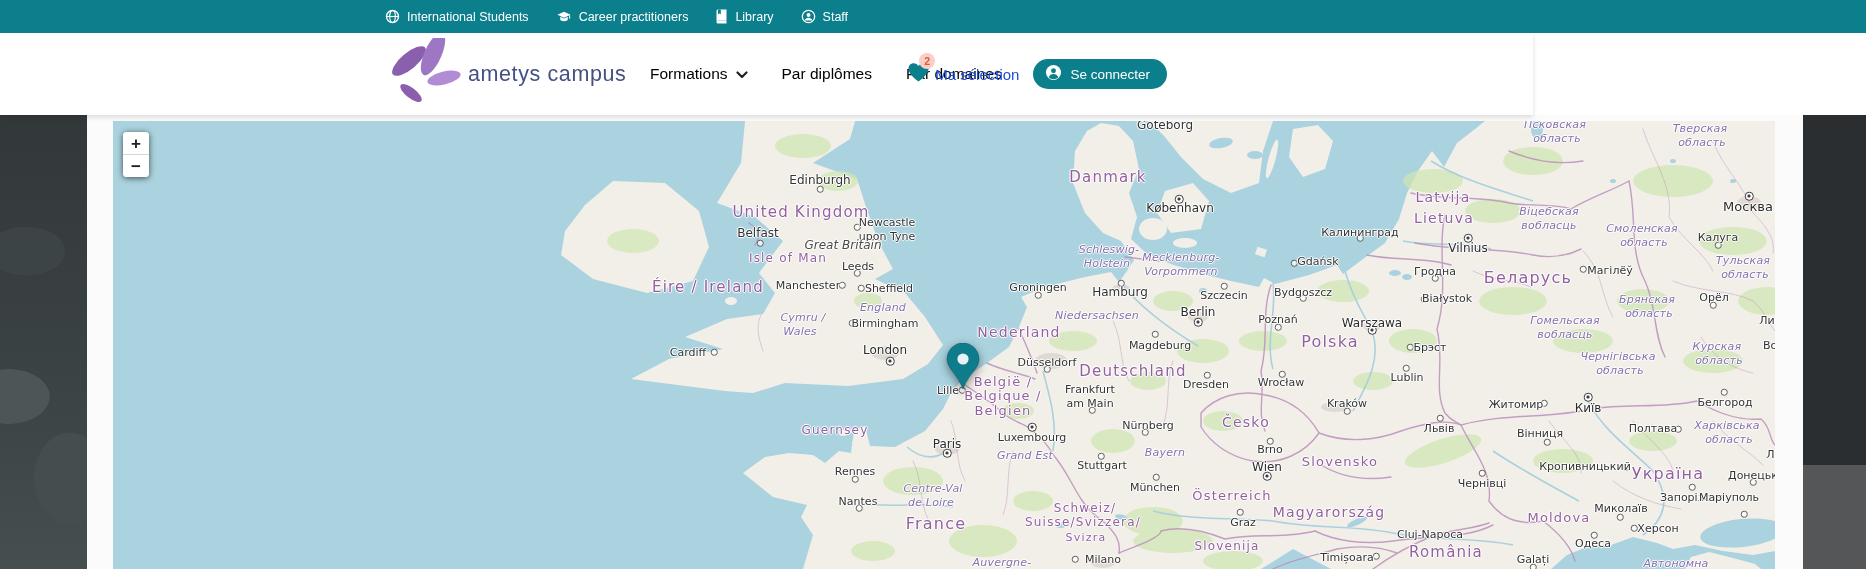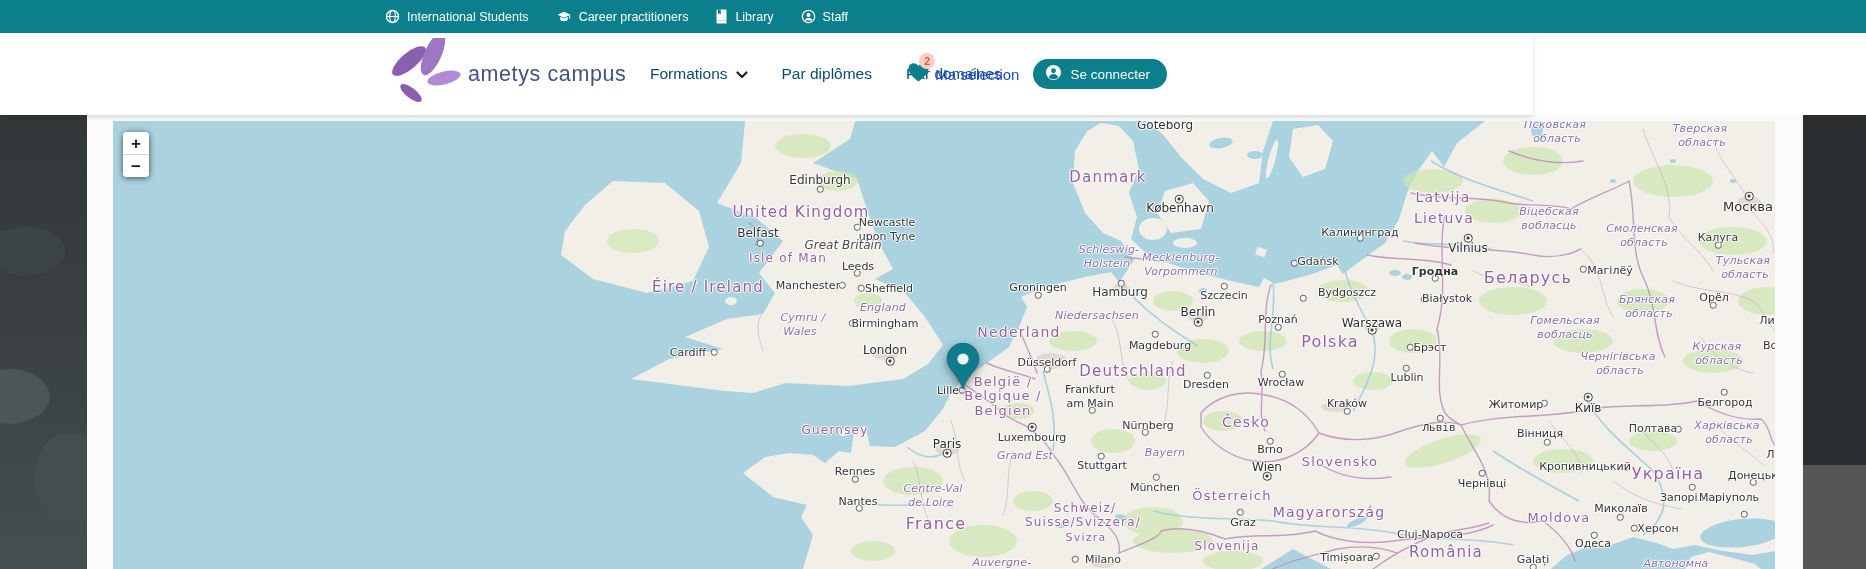--- a/index.html
+++ b/index.html
@@ -14,21 +14,21 @@
   .search input{width:132px;background:transparent;border:none;border-bottom:1px solid rgba(255,255,255,.8);
       color:#fff;font-size:12.5px;padding:2px 1px;outline:none;font-family:"Liberation Sans",sans-serif;}
   .search input::placeholder{color:#fff;opacity:1;}
   .search-btn{background:none;border:none;padding:0;cursor:pointer;display:flex;}
   
   .navbar{position:absolute;top:33px;left:0;width:1533px;height:82px;background:#fff;
       box-shadow:0 2px 5px rgba(0,0,0,.14);z-index:25;}
   .brand{position:absolute;left:388px;top:0;height:82px;display:flex;align-items:center;gap:6px;cursor:pointer;}
   .brand-text{font-size:21.5px;color:#455083;letter-spacing:.6px;}
   .menu{position:absolute;left:650px;top:0;height:82px;display:flex;align-items:center;gap:34px;}
-  .menu-item{display:flex;align-items:center;gap:8px;font-size:15.5px;color:#0c4a6e;cursor:pointer;white-space:nowrap;}
+  .menu-item{display:flex;align-items:center;gap:8px;font-size:15.5px;color:#000000;cursor:pointer;white-space:nowrap;}
   .actions{position:absolute;right:366px;top:0;height:82px;display:flex;align-items:center;gap:14px;}
   .fav{position:relative;display:flex;align-items:center;gap:5px;cursor:pointer;}
   .fav-badge{position:absolute;left:12px;top:-9px;width:16px;height:16px;border-radius:50%;
       background:var(--badge_bg,#f8cfc5);color:var(--badge_text,#e2573c);font-size:10.5px;font-weight:bold;
       display:flex;align-items:center;justify-content:center;}
   .fav-label{font-size:15px;color:#1d4ed8;}
   .login-btn{height:30px;border-radius:15px;background:var(--accent,#0b7f8c);color:#fff;border:none;
       display:flex;align-items:center;gap:8px;padding:0 17px 0 12px;font-size:13.5px;cursor:pointer;
       font-family:"Liberation Sans",sans-serif;}
   
@@ -379,46 +379,46 @@
         <span class="ml cap" style="left: 1085px; top: 191px;">Berlin</span>
         <span class="ml city" style="left: 1093px; top: 263px;">Dresden</span>
         <span class="ml country" style="left: 1133px; top: 301px; font-size: 14px;">Česko</span>
         <span class="ml city" style="left: 1157px; top: 328px;">Brno</span>
         <span class="ml cap" style="left: 1154px; top: 346px;">Wien</span>
         <span class="ml country" style="left: 1119px; top: 374px; font-size: 13px;">Österreich</span>
         <span class="ml city" style="left: 1130px; top: 401px;">Graz</span>
         <span class="ml country" style="left: 1114px; top: 425px; font-size: 12px;">Slovenija</span>
         <span class="ml city" style="left: 1111px; top: 174px;">Szczecin</span>
         <span class="ml country" style="left: 1217px; top: 220px; font-size: 16px;">Polska</span>
-        <span class="ml city" style="left: 1190px; top: 171px; margin-left: 44px;">Bydgoszcz</span>
+        <span class="ml city" style="left: 1190px; top: 171px;">Bydgoszcz</span>
         <span class="ml city" style="left: 1165px; top: 198px;">Poznań</span>
         <span class="ml cap" style="left: 1259px; top: 202px;">Warszawa</span>
         <span class="ml city" style="left: 1205px; top: 140px;">Gdańsk</span>
         <span class="ml city" style="left: 1168px; top: 261px;">Wrocław</span>
         <span class="ml city" style="left: 1234px; top: 282px;">Kraków</span>
         <span class="ml city" style="left: 1294px; top: 256px;">Lublin</span>
         <span class="ml city" style="left: 1334px; top: 177px;">Białystok</span>
         <span class="ml city" style="left: 1247px; top: 111px;">Калининград</span>
         <span class="ml country" style="left: 1331px; top: 97px; font-size: 14px;">Lietuva</span>
         <span class="ml country" style="left: 1330px; top: 31px; font-size: 14px; margin-top: 45px;">Latvija</span>
         <span class="ml cap" style="left: 1355px; top: 127px;">Vilnius</span>
-        <span class="ml city" style="left: 1322px; top: 150px; font-weight: bold;">Гродна</span>
+        <span class="ml city" style="left: 1322px; top: 150px;">Гродна</span>
         <span class="ml country" style="left: 1415px; top: 156px; font-size: 16px;">Беларусь</span>
         <span class="ml region" style="left: 1436px; top: 90px;">Віцебская</span>
         <span class="ml region" style="left: 1436px; top: 104px;">вобласць</span>
         <span class="ml city" style="left: 1497px; top: 149px;">Магілёў</span>
         <span class="ml city" style="left: 1317px; top: 226px;">Брэст</span>
         <span class="ml country" style="left: 1227px; top: 340px; font-size: 13px;">Slovensko</span>
         <span class="ml country" style="left: 1216px; top: 391px; font-size: 14px;">Magyarország</span>
         <span class="ml city" style="left: 1234px; top: 436px;">Timișoara</span>
         <span class="ml city" style="left: 1317px; top: 413px;">Cluj-Napoca</span>
         <span class="ml country" style="left: 1333px; top: 431px; font-size: 15px;">România</span>
         <span class="ml country" style="left: 1446px; top: 396px; font-size: 13px;">Moldova</span>
         <span class="ml city" style="left: 1420px; top: 438px;">Galați</span>
-        <span class="ml city" style="left: 1326px; top: 307px; font-family: Liberation Mono, monospace;">Львів</span>
+        <span class="ml city" style="left: 1326px; top: 307px;">Львів</span>
         <span class="ml city" style="left: 1369px; top: 362px;">Чернівці</span>
         <span class="ml country" style="left: 1555px; top: 352px; font-size: 16px;">Україна</span>
         <span class="ml cap" style="left: 1475px; top: 287px;">Київ</span>
         <span class="ml city" style="left: 1403px; top: 283px;">Житомир</span>
         <span class="ml city" style="left: 1427px; top: 312px;">Вінниця</span>
         <span class="ml city" style="left: 1472px; top: 345px;">Кропивницький</span>
         <span class="ml city" style="left: 1540px; top: 307px;">Полтава</span>
         <span class="ml region" style="left: 1614px; top: 304px;">Харківська</span>
         <span class="ml region" style="left: 1616px; top: 318px;">область</span>
         <span class="ml city" style="left: 1640px; top: 354px;">Донецьк</span>

